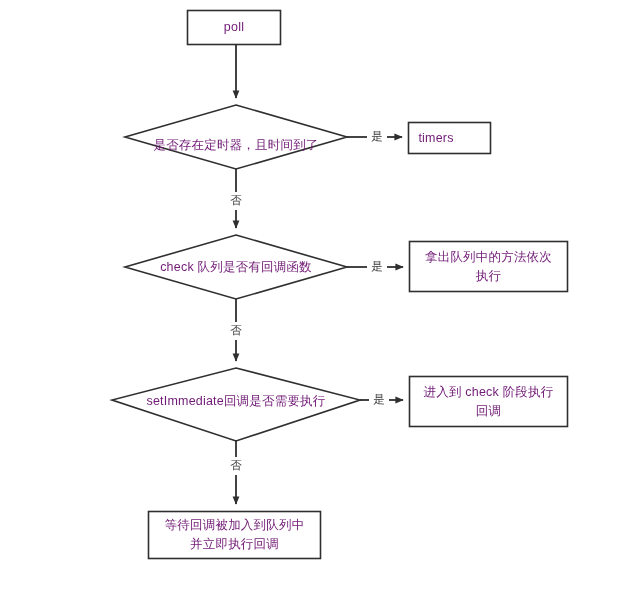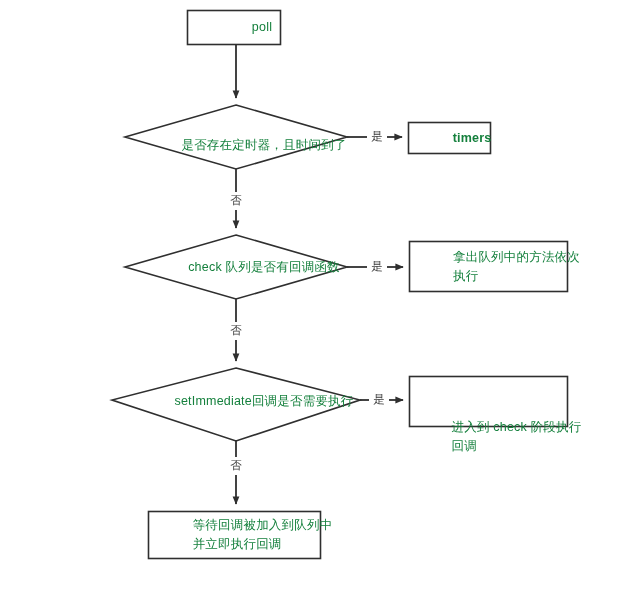--- a/index.html
+++ b/index.html
@@ -22,27 +22,27 @@
     left: 0;
     top: 0;
     width: 625px;
     height: 594px;
   }
   .node-label {
     position: absolute;
     display: flex;
     align-items: center;
     justify-content: center;
-    color: #15803d;
+    text-align: center;
+    color: #701a75;
     font-size: 12.5px;
     line-height: 1.5;
     letter-spacing: 0.2px;
     pointer-events: none;
     white-space: pre-line;
-    padding-left: 28px;
   }
   .edge-label {
     position: absolute;
     display: flex;
     align-items: center;
     justify-content: center;
     color: #3a3a3a;
     font-size: 11.5px;
     line-height: 1;
     background: #ffffff;
@@ -98,30 +98,30 @@
     <line x1="236" y1="441" x2="236" y2="457" stroke="#2f2f2f" stroke-width="1.8"></line>
     <line x1="236" y1="475" x2="236" y2="504" stroke="#2f2f2f" stroke-width="1.8" marker-end="url(#arrowhead)"></line>
 
     <rect x="148.5" y="511.5" width="172" height="47" fill="#ffffff" stroke="#2f2f2f" stroke-width="1.6"></rect>
   </svg>
 
   <div class="node-label" style="left:187px; top:10px; width:94px; height:35px;">poll</div>
 
   <div class="node-label" style="left:126px; top:122px; width:220px; height:30px;margin-top:8px;">是否存在定时器，且时间到了</div>
 
-  <div class="node-label" style="left:396px; top:122px; width:96px; height:32px;font-weight:bold;">timers</div>
+  <div class="node-label" style="left:388px; top:122px; width:96px; height:32px;">timers</div>
 
   <div class="node-label" style="left:126px; top:252px; width:220px; height:30px;">check 队列是否有回调函数</div>
 
   <div class="node-label" style="left:115px; top:386px; width:242px; height:30px;">setImmediate回调是否需要执行</div>
 
   <div class="node-label" style="left:410px; top:241px; width:157px; height:51px;">拿出队列中的方法依次
 执行</div>
 
-  <div class="node-label" style="left:410px; top:376px; width:157px; height:51px;margin-top:35px;">进入到 check 阶段执行
+  <div class="node-label" style="left:410px; top:376px; width:157px; height:51px;">进入到 check 阶段执行
 回调</div>
 
   <div class="node-label" style="left:149px; top:511px; width:171px; height:48px;">等待回调被加入到队列中
 并立即执行回调</div>
 
   <div class="edge-label" style="left:367px; top:129px; width:20px; height:16px;">是</div>
 
   <div class="edge-label" style="left:226px; top:192px; width:20px; height:17px;">否</div>
 
   <div class="edge-label" style="left:367px; top:259px; width:20px; height:16px;">是</div>

